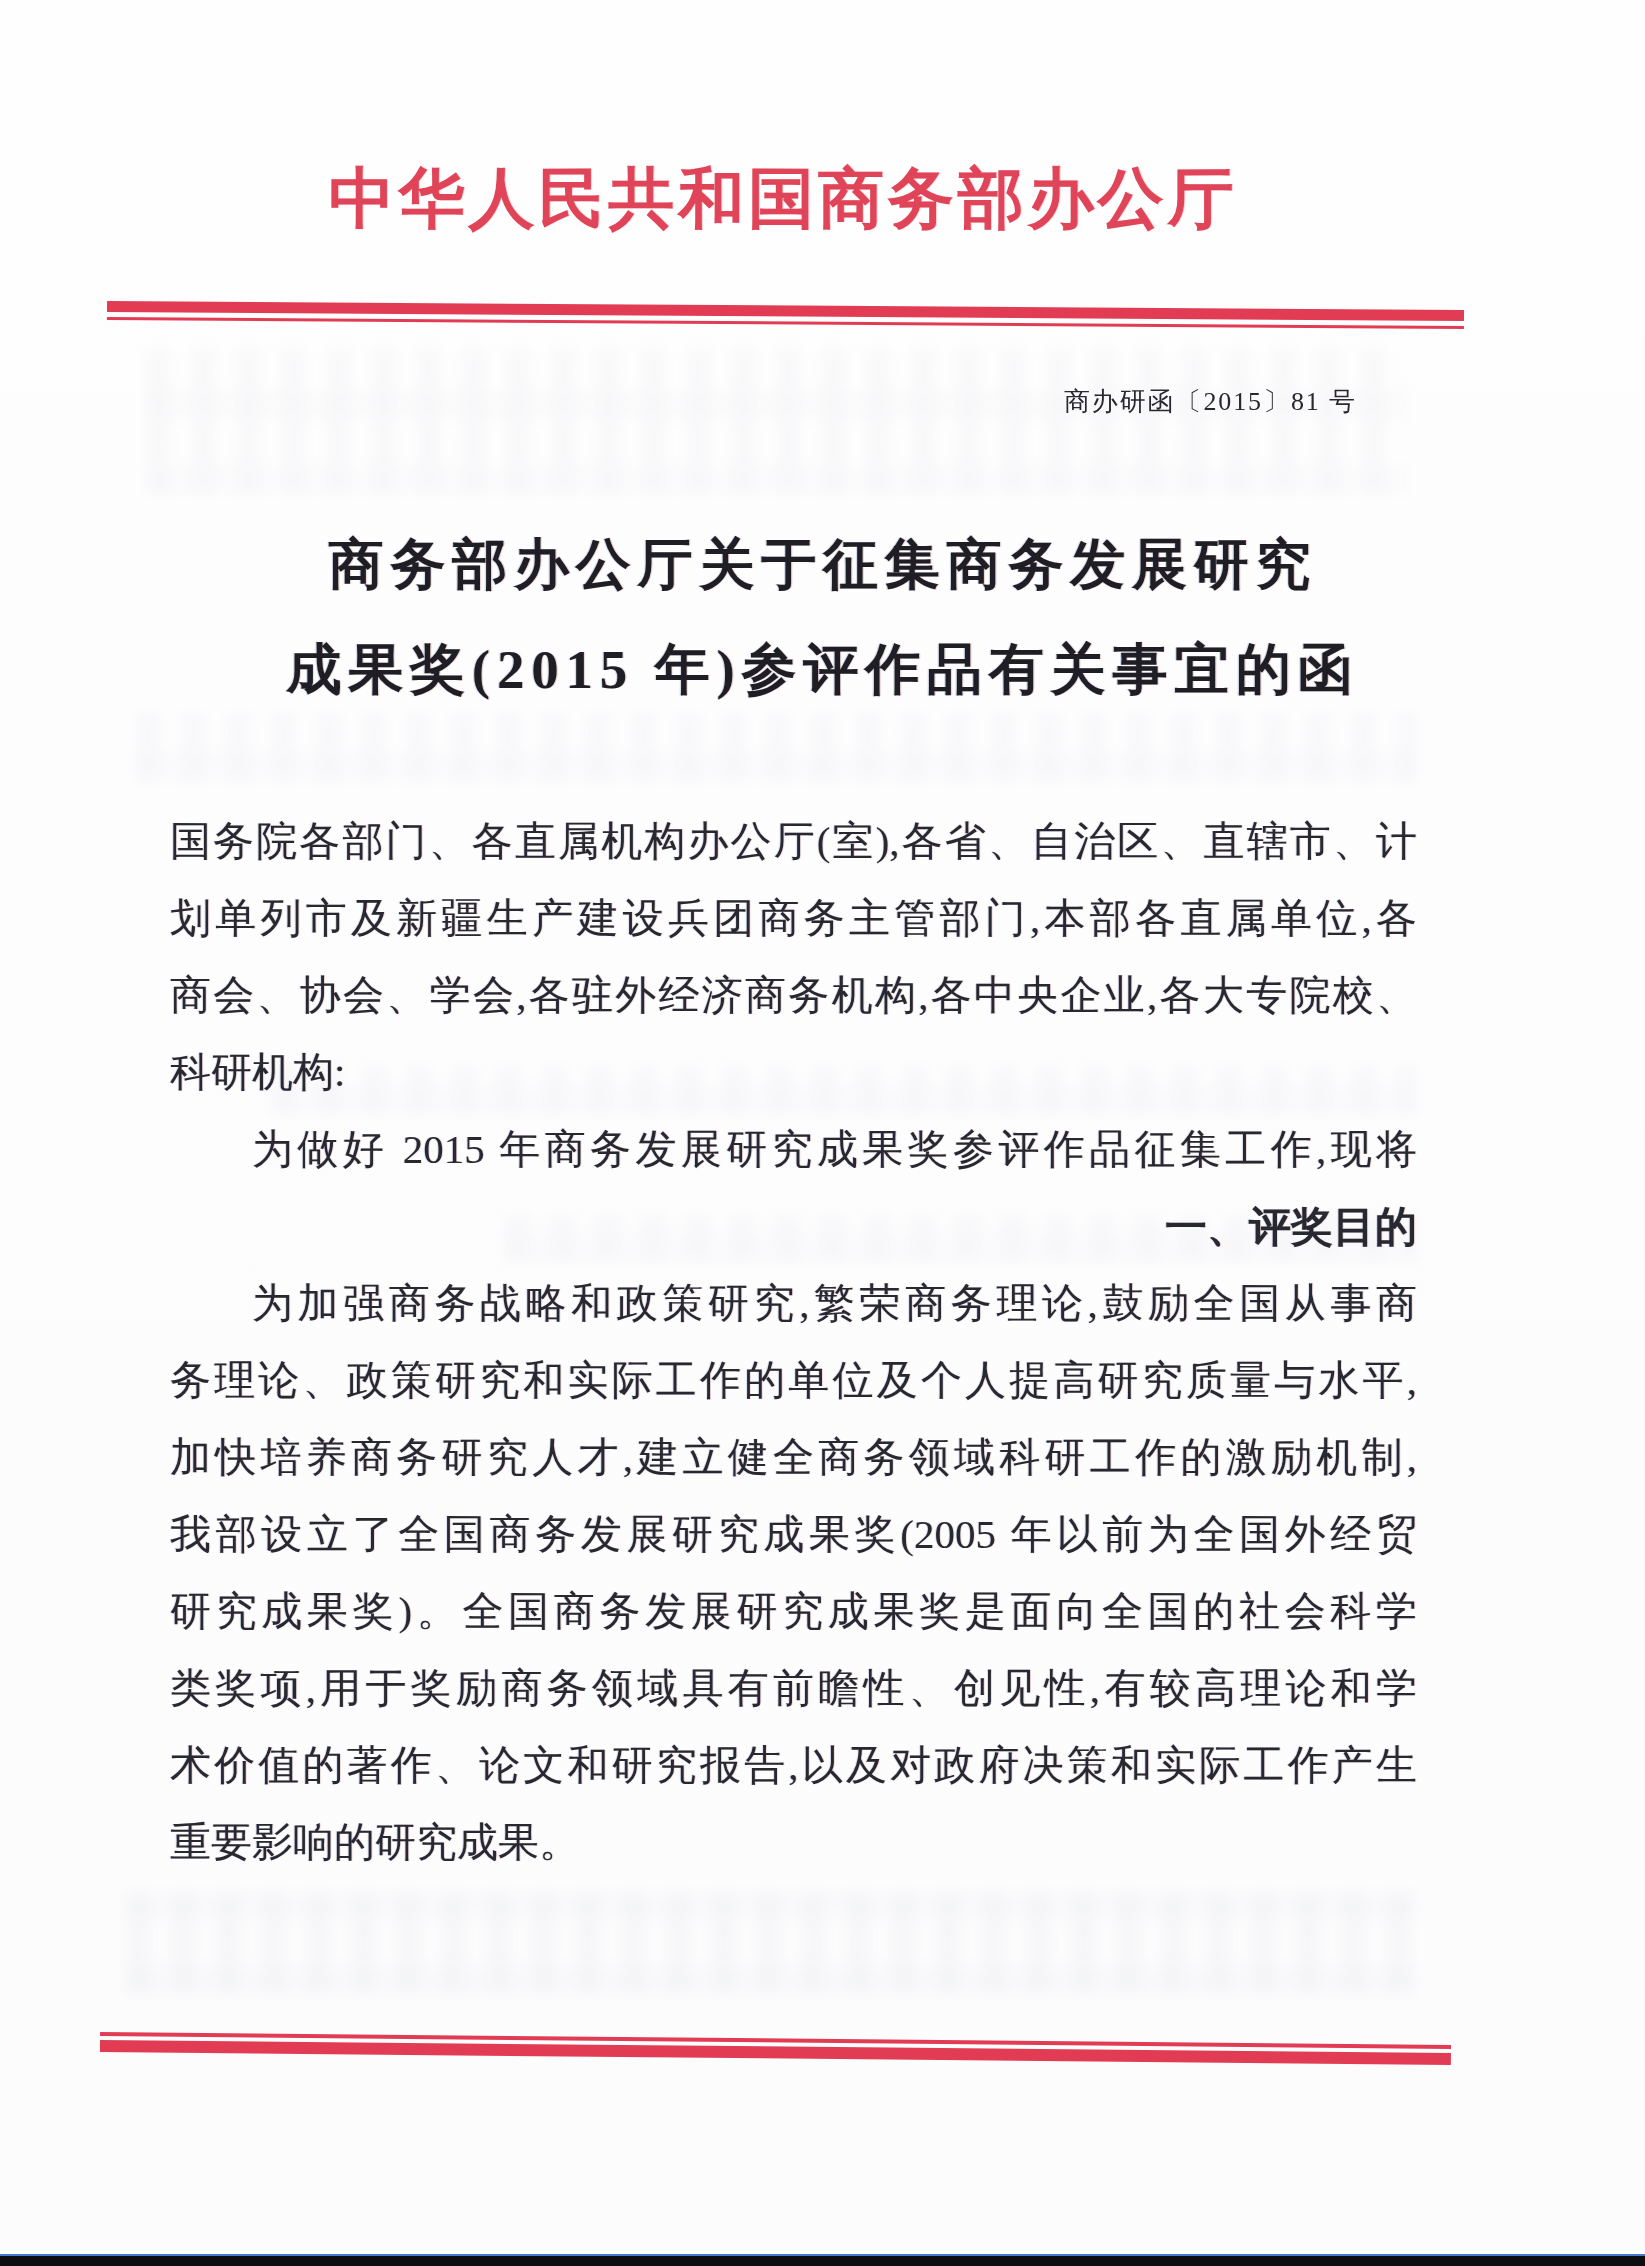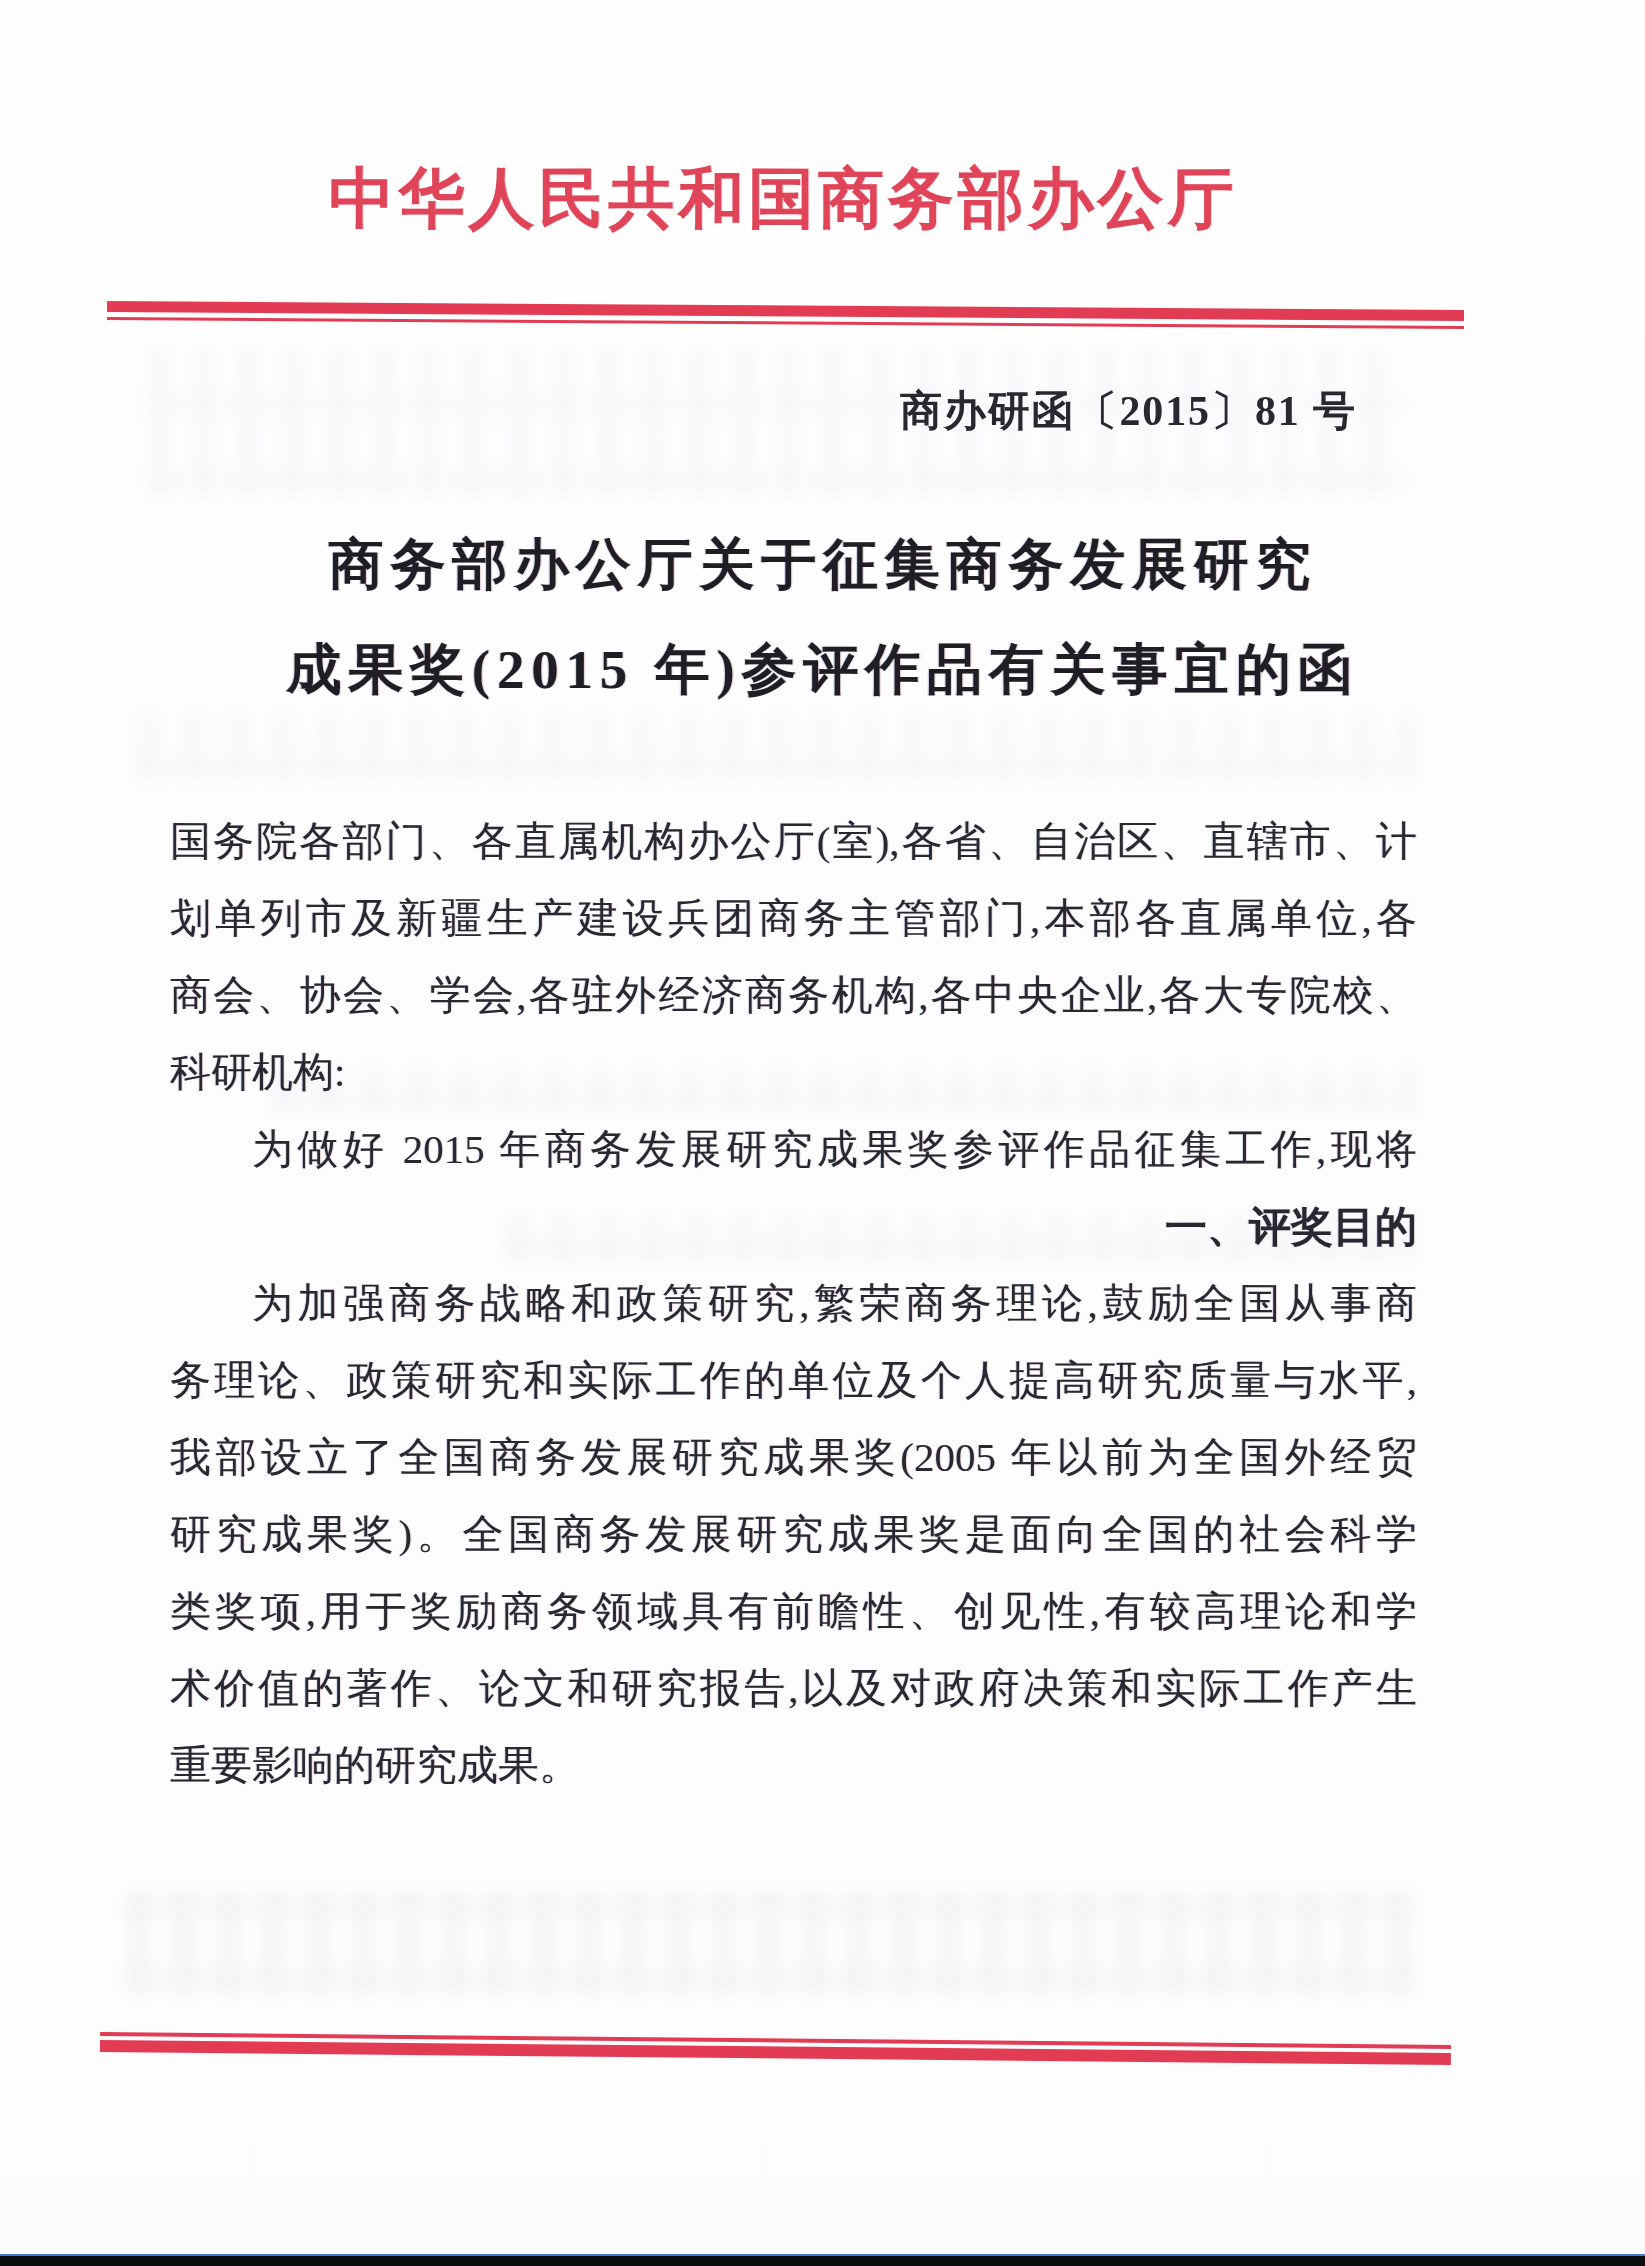--- a/index.html
+++ b/index.html
@@ -37,24 +37,23 @@
     text-shadow:1px 0 0 rgba(255,120,130,.35);
   }
 
   .rule-top { position:absolute; left:107px; top:301px; width:1357px; transform:rotate(.38deg); transform-origin:left center; }
   .rule-top .thick { height:10.7px; background:var(--rule_red,#e23b54); }
   .rule-top .gap   { height:4.9px; }
   .rule-top .thin  { height:3.9px;  background:var(--rule_red,#e23b54); }
 
   .doc-number {
     position:absolute; top:386px; right:289px;
-    font-size:42px; line-height:1.2;
+    font-size:26px; line-height:1.2;
     color:var(--ink,#282830);
     letter-spacing:1.9px;
-    font-weight:bold;
   }
 
   .title {
     position:absolute; top:512px; left:0; width:1646px; margin:0;
     text-align:center; font-weight:700; color:#1e1e24;
   }
   .title .t-line {
     font-size:55px; line-height:105px; letter-spacing:6.8px;
     text-shadow:1.2px 0 0 rgba(150,40,40,.18), -1.2px 0 0 rgba(40,60,150,.18);
   }
@@ -115,20 +114,21 @@
 
   <div class="doc-body">
     <div class="line j">国务院各部门、各直属机构办公厅(室),各省、自治区、直辖市、计</div>
     <div class="line j">划单列市及新疆生产建设兵团商务主管部门,本部各直属单位,各</div>
     <div class="line j">商会、协会、学会,各驻外经济商务机构,各中央企业,各大专院校、</div>
     <div class="line">科研机构:</div>
     <div class="line ind j">为做好 2015 年商务发展研究成果奖参评作品征集工作,现将</div>
     <div class="line ind head">一、评奖目的</div>
     <div class="line ind j">为加强商务战略和政策研究,繁荣商务理论,鼓励全国从事商</div>
     <div class="line j">务理论、政策研究和实际工作的单位及个人提高研究质量与水平,</div>
+    <div class="line j">加快培养商务研究人才,建立健全商务领域科研工作的激励机制,</div>
     <div class="line j">我部设立了全国商务发展研究成果奖(2005 年以前为全国外经贸</div>
     <div class="line j">研究成果奖)。全国商务发展研究成果奖是面向全国的社会科学</div>
     <div class="line j">类奖项,用于奖励商务领域具有前瞻性、创见性,有较高理论和学</div>
     <div class="line j">术价值的著作、论文和研究报告,以及对政府决策和实际工作产生</div>
     <div class="line">重要影响的研究成果。</div>
   </div>
 
   <div class="rule-bottom">
     <div class="thin"></div>
     <div class="gap"></div>

